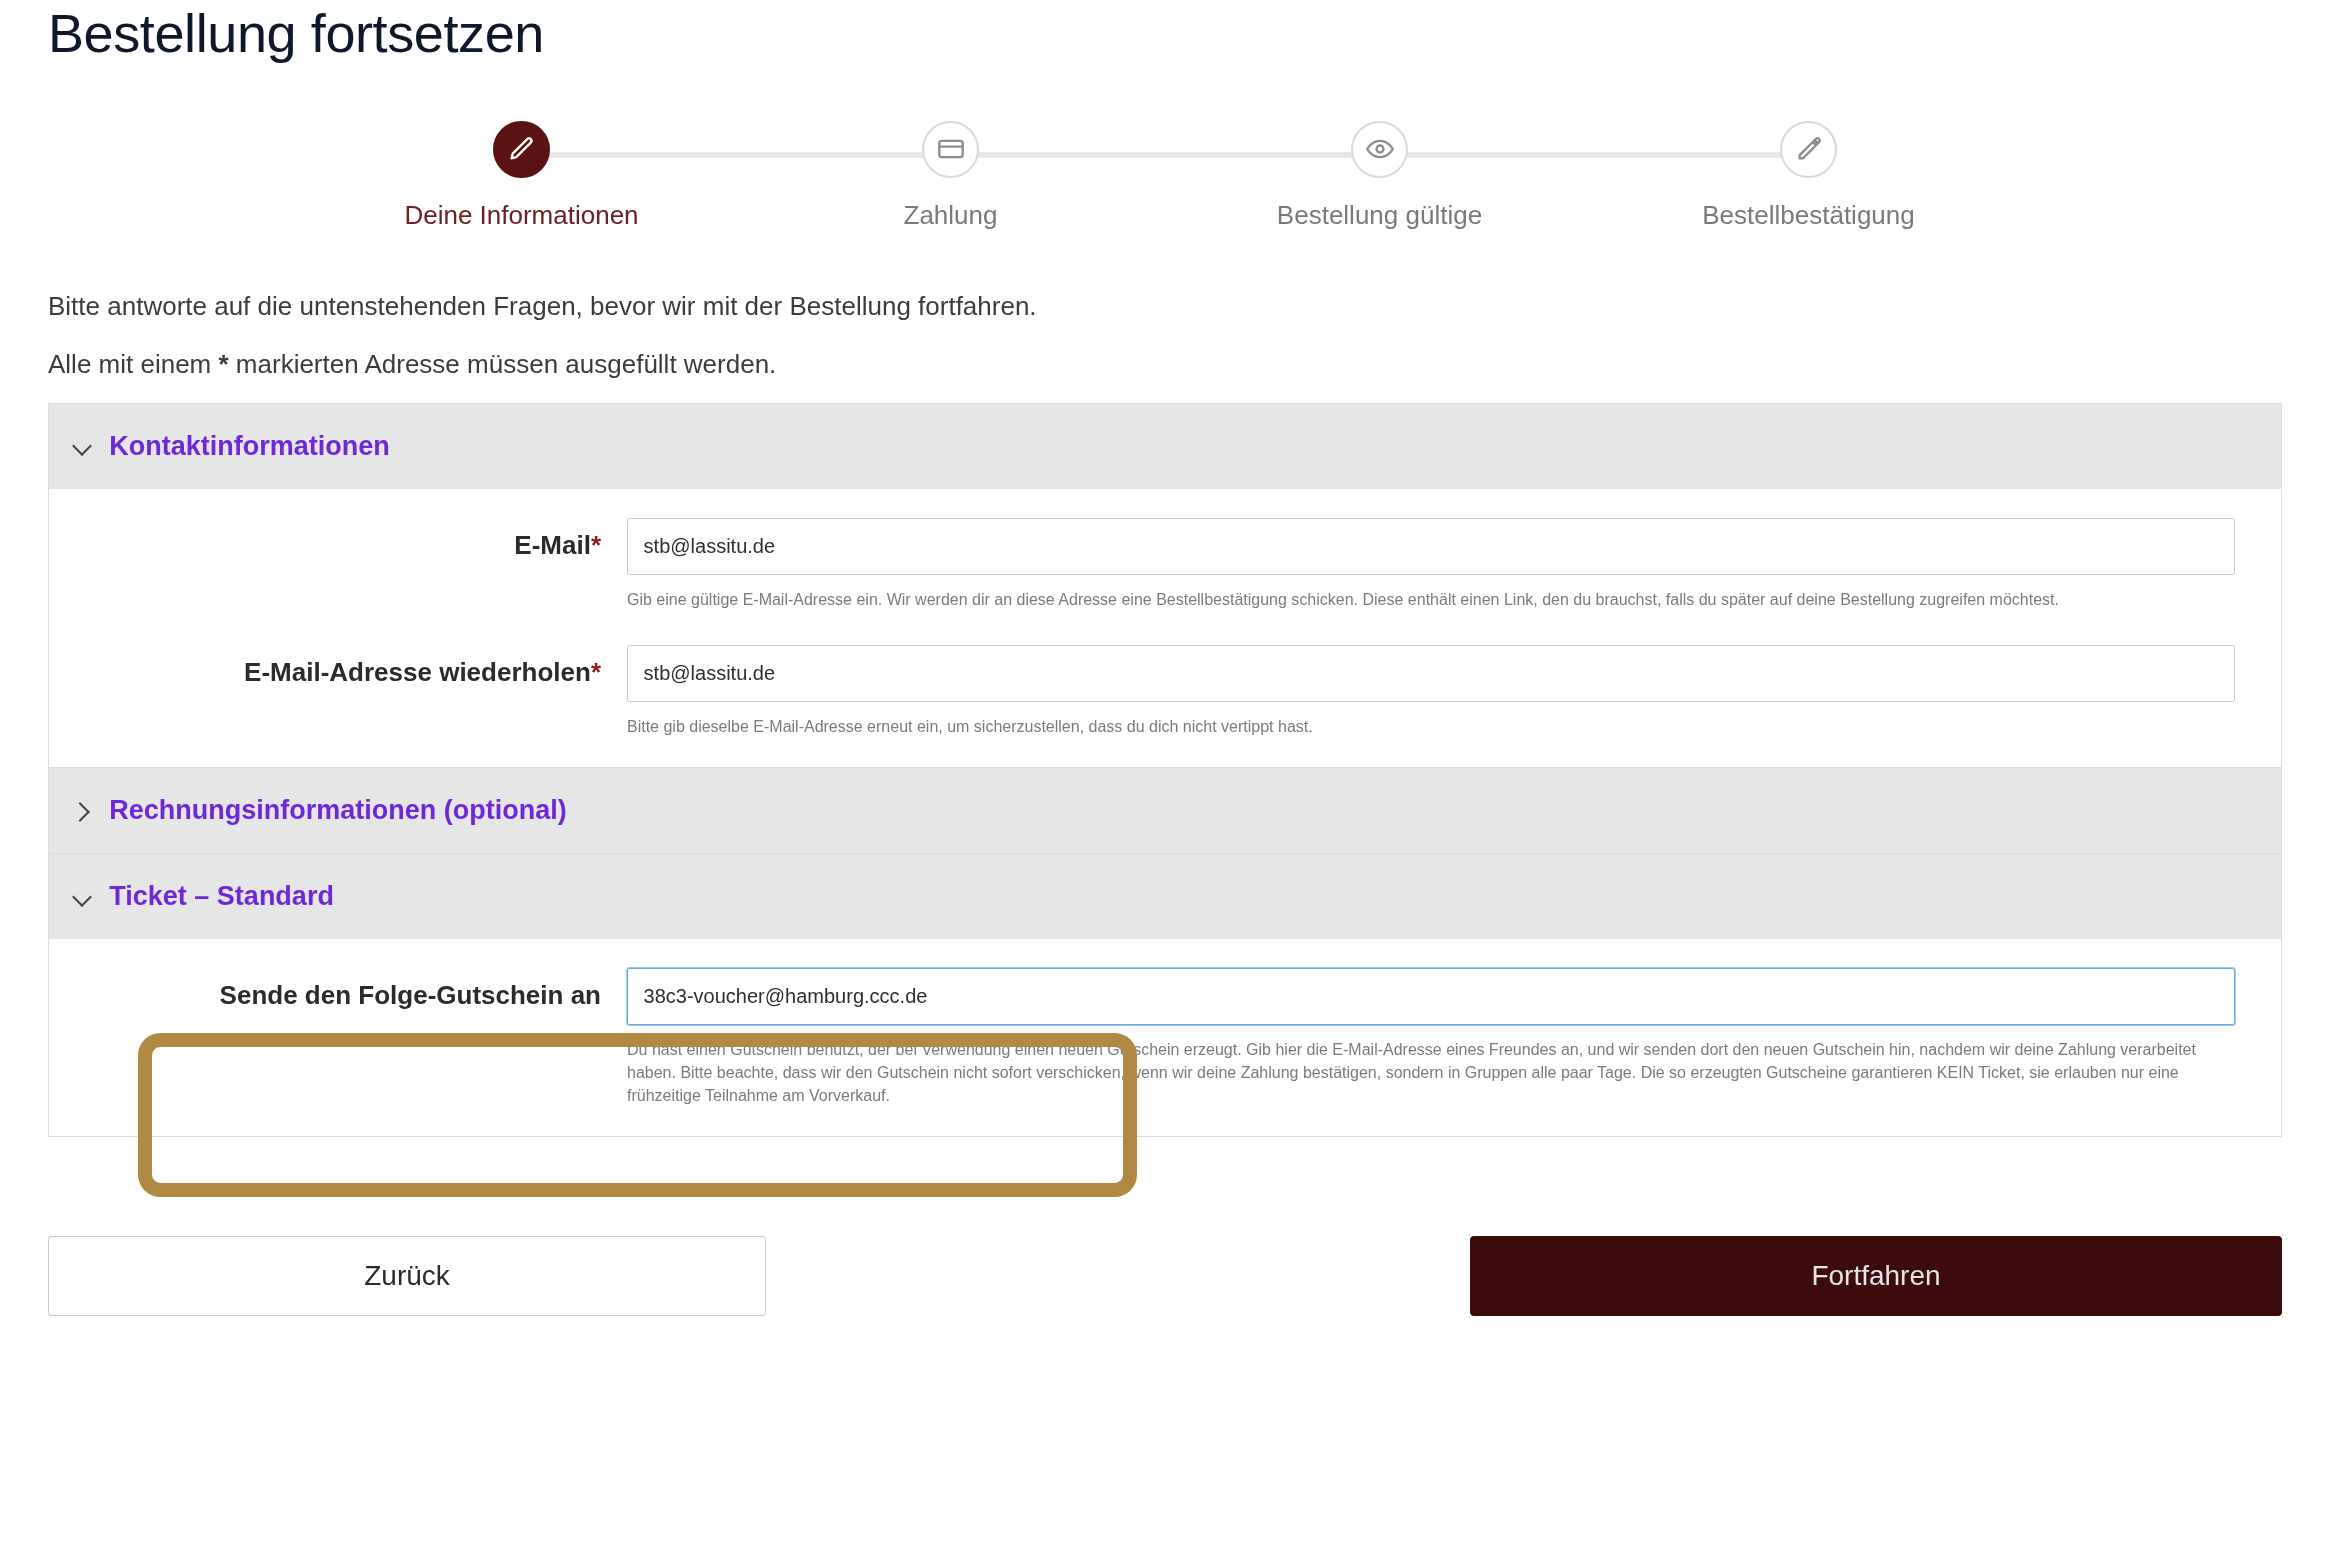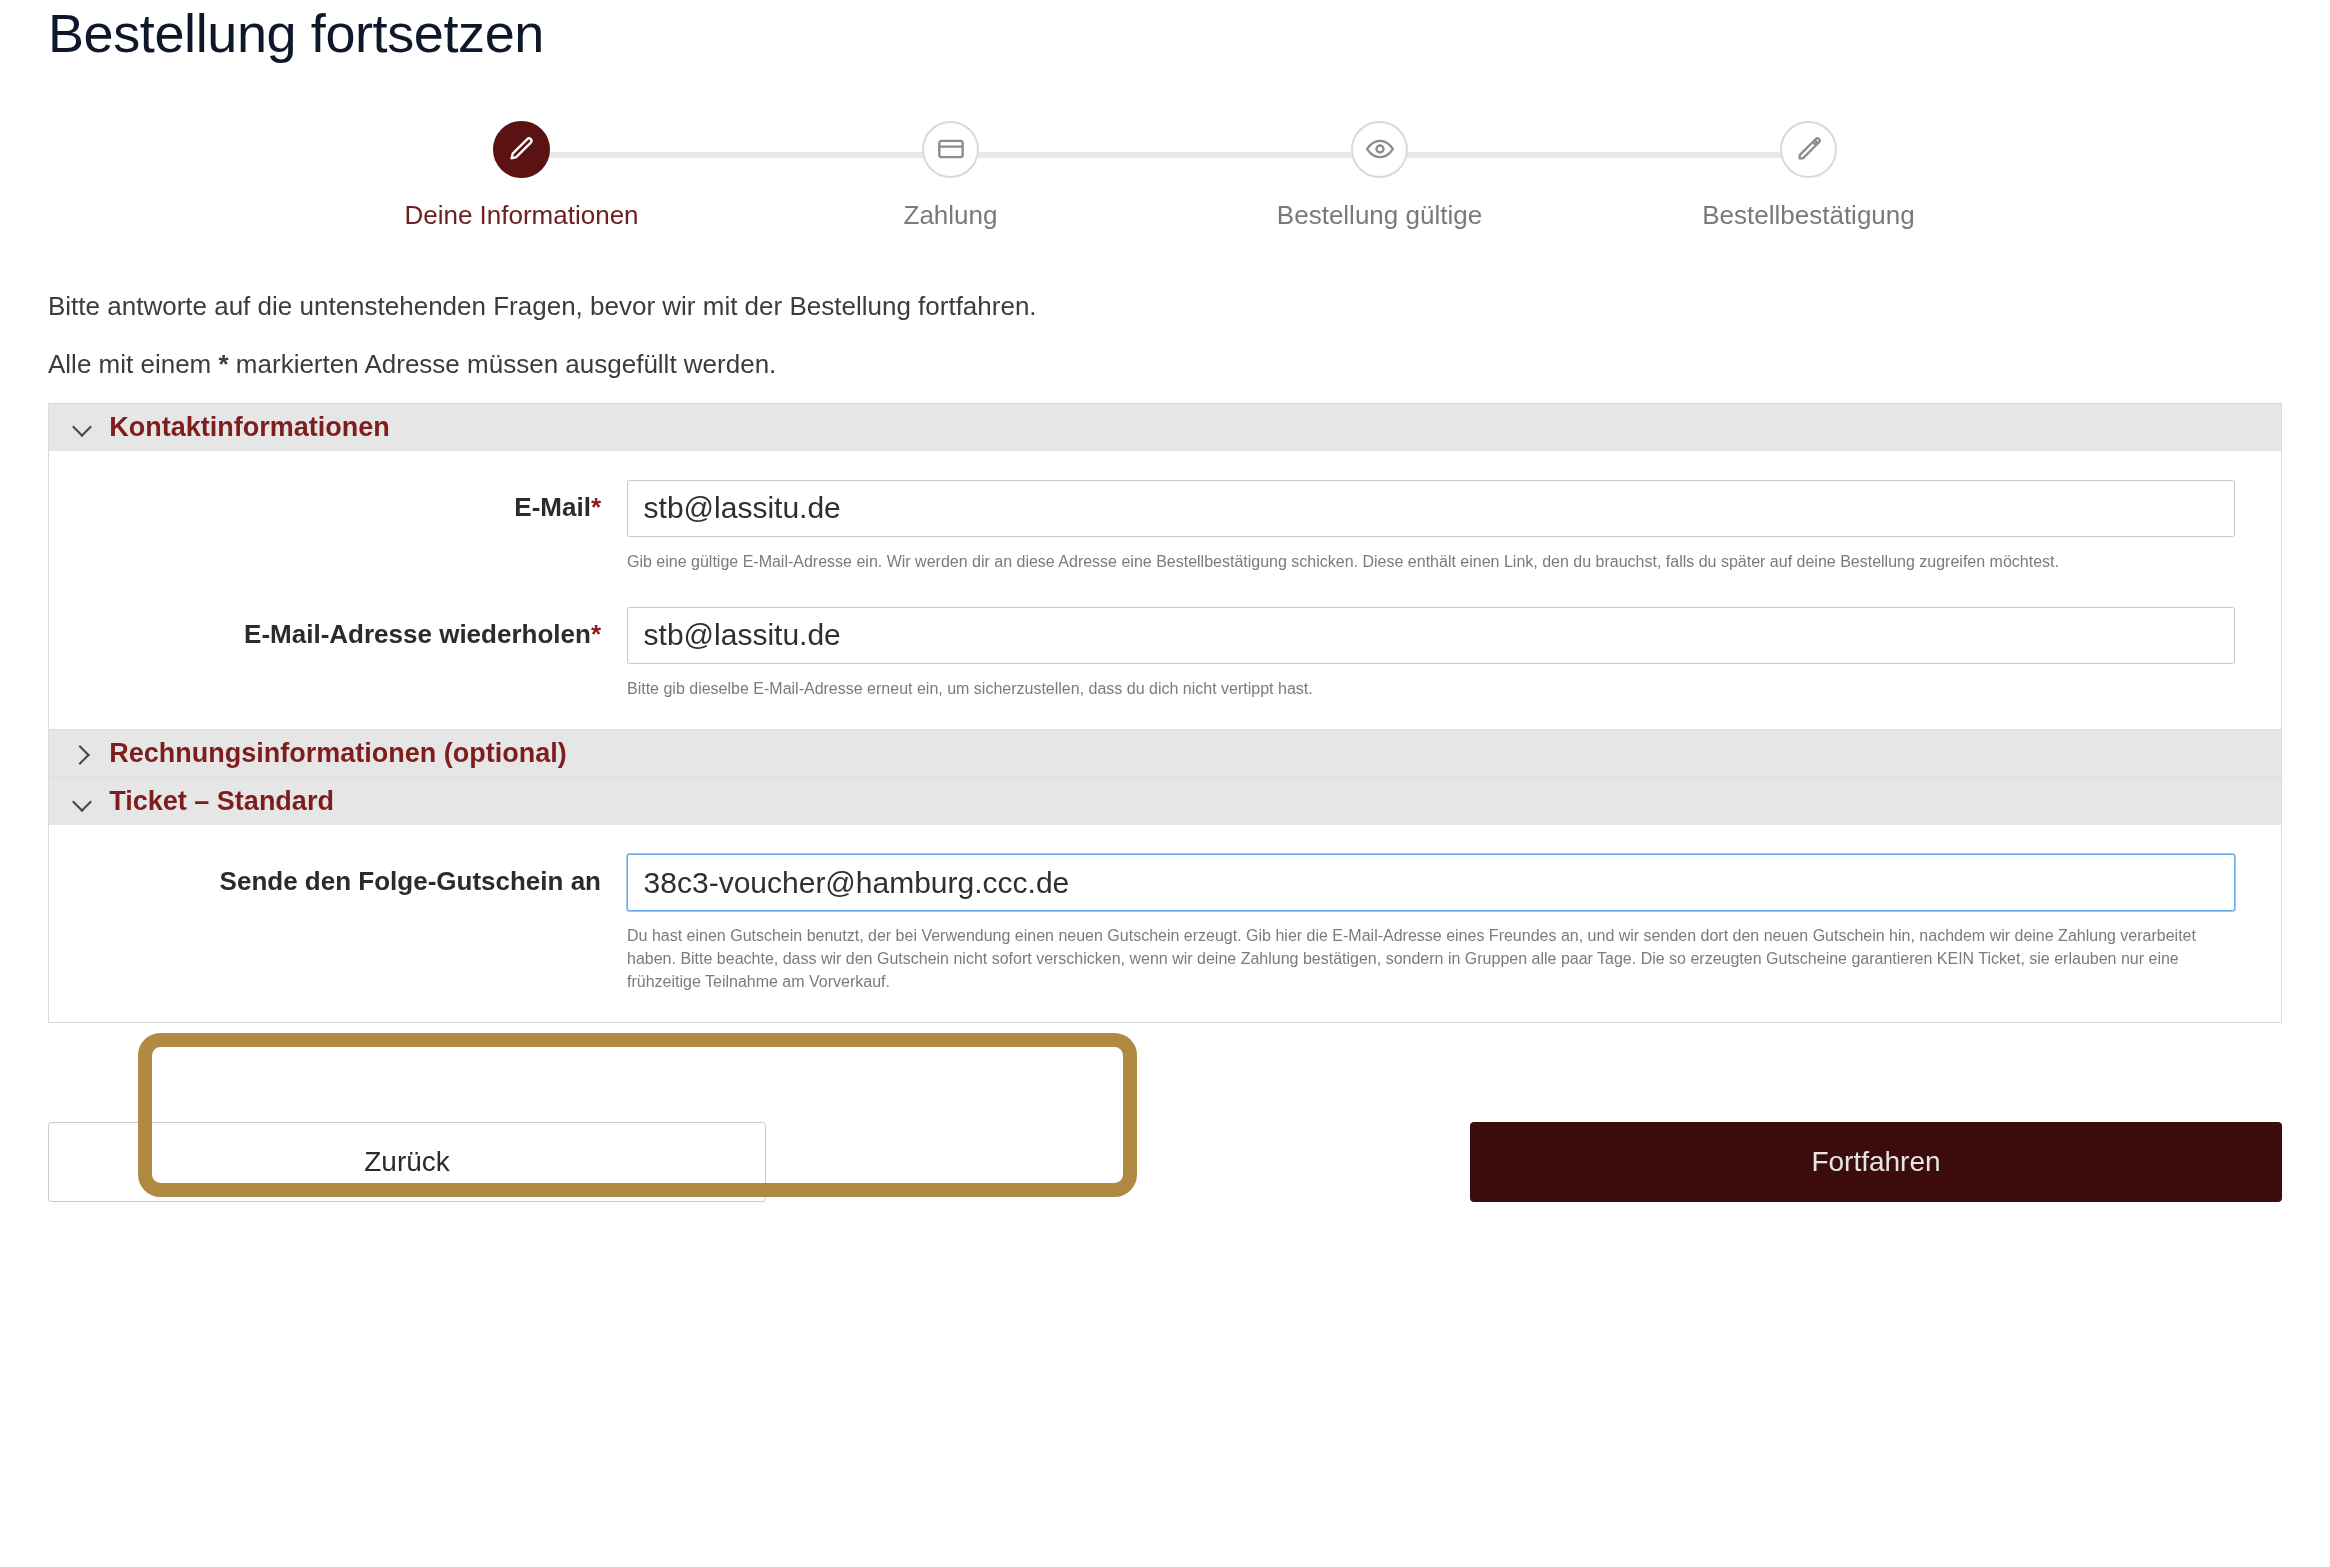--- a/index.html
+++ b/index.html
@@ -96,24 +96,24 @@
   .intro .req { font-weight: bold; color: #3c3c3c; }
 
   
   .section {
     border: 0.9px solid #dcdcdc;
     border-bottom: none;
   }
   .section.last { border-bottom: 0.9px solid #dcdcdc; }
   .section-header {
     background: #e6e6e6;
-    padding: 8px 24px;
+    padding: 27px 24px;
     font-size: 27px;
     font-weight: bold;
-    color: #7f1d1d;
+    color: #6d28d9;
     display: flex;
     align-items: center;
     gap: 19px;
     cursor: pointer;
     user-select: none;
   }
   .chev {
     display: inline-block;
     width: 17.3px;
     height: 17.3px;
@@ -159,21 +159,21 @@
   .field-control {
     flex: 1 1 auto;
     padding-right: 22.5px;
   }
   .text-input {
     width: 100%;
     height: 57px;
     border: 0.9px solid #c8c8c8;
     border-radius: 2.6px;
     padding: 0 15.6px;
-    font-size: 30px;
+    font-size: 20px;
     color: #2f2f2f;
     font-family: "Liberation Sans", sans-serif;
     background: #ffffff;
     outline: none;
   }
   .text-input.focused {
     border-color: #6aa8e8;
     box-shadow: 0 0 0 0.9px #9cc6ef;
   }
   .help-text {

